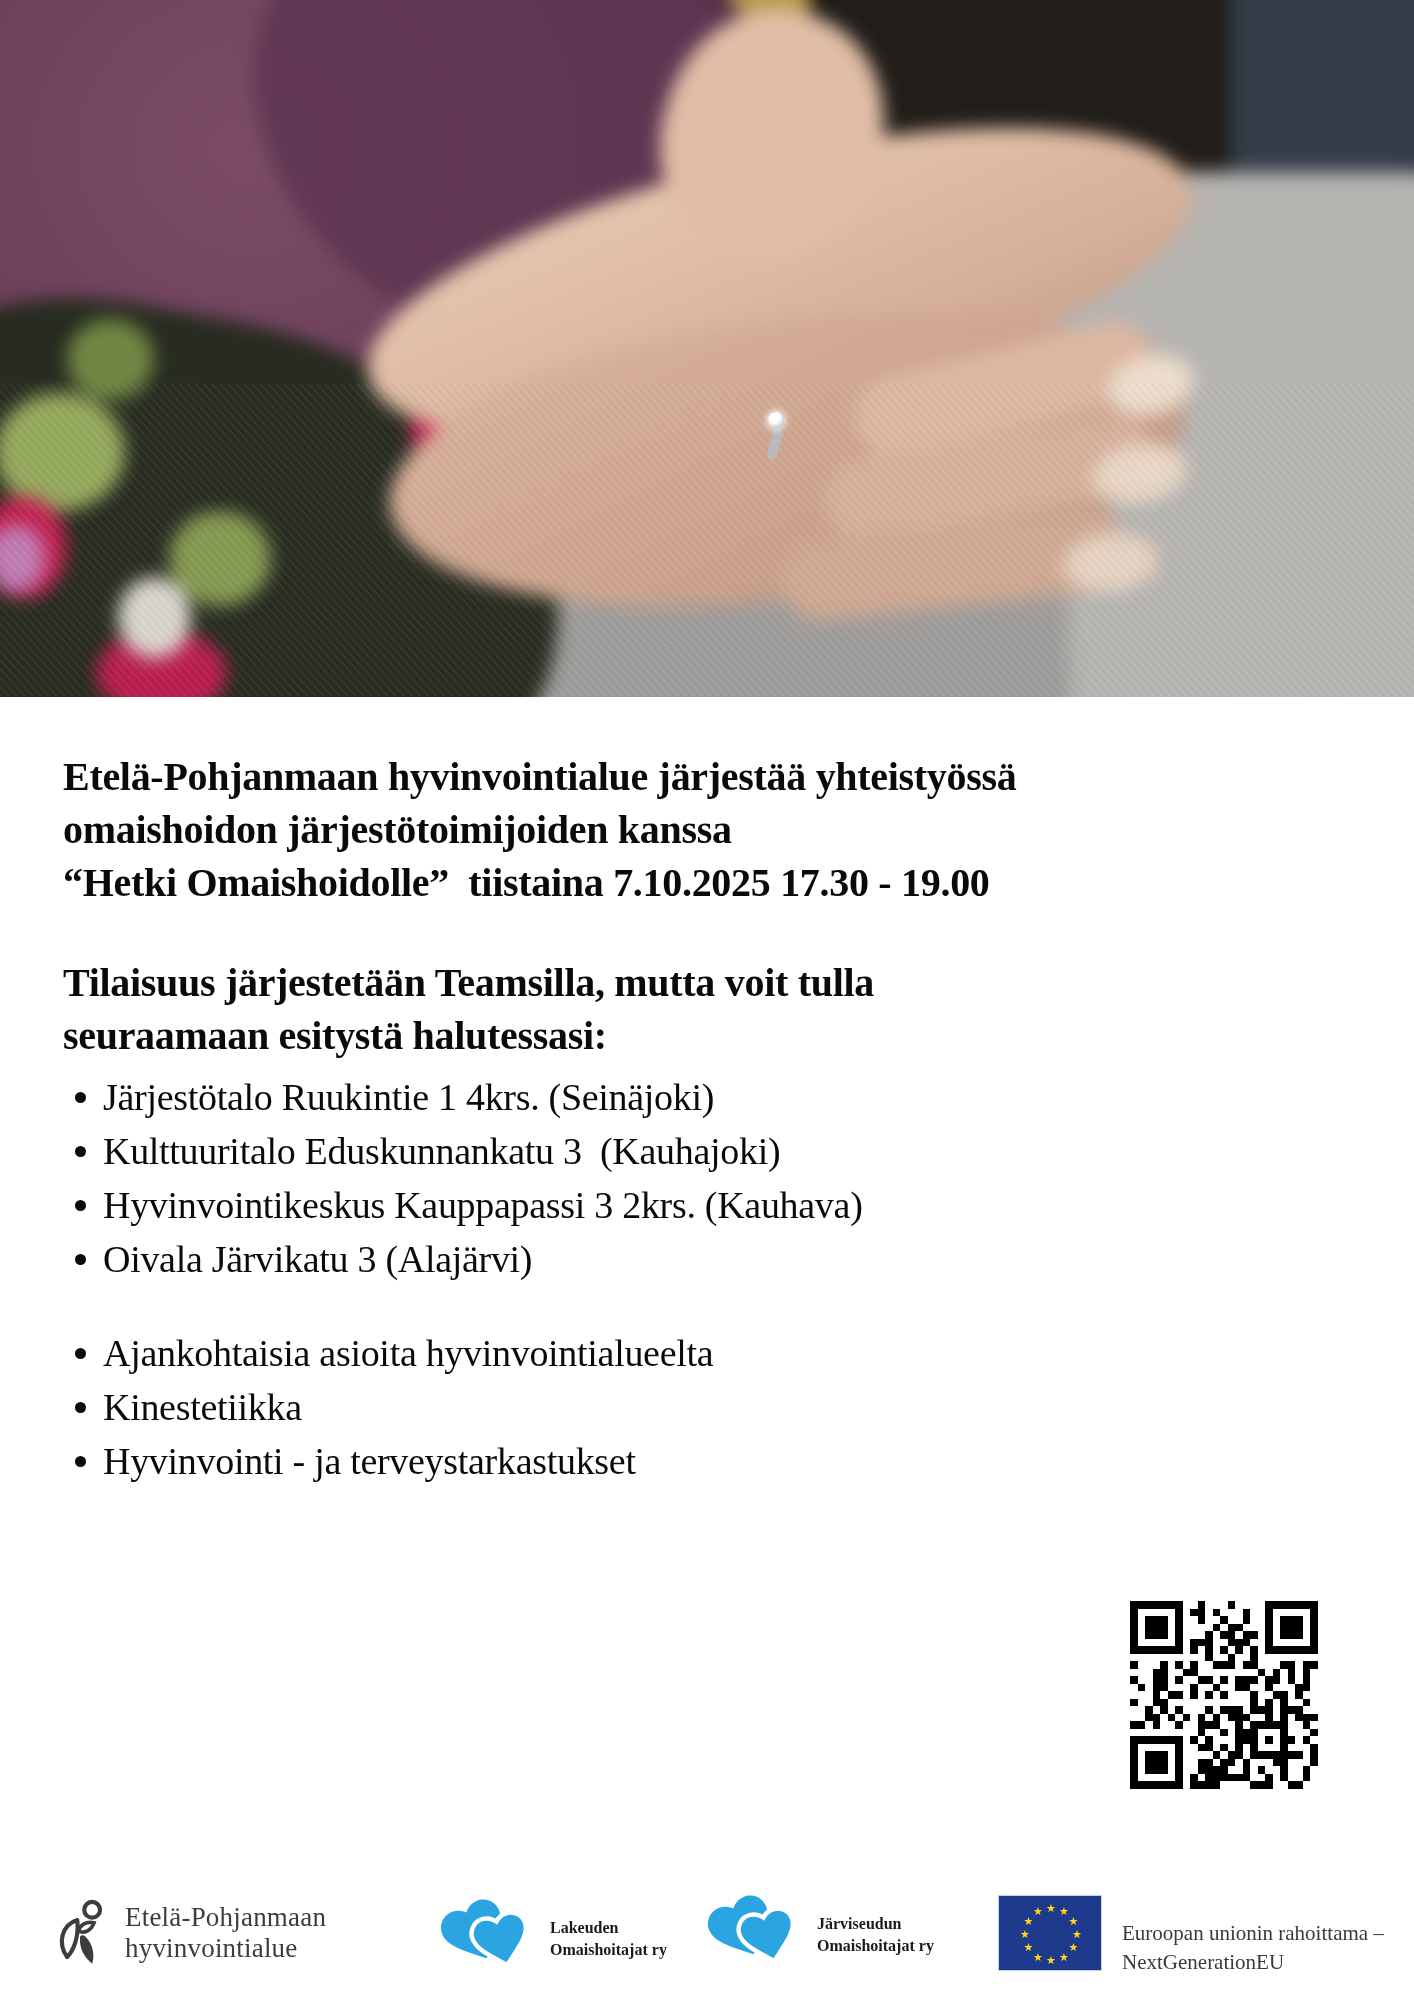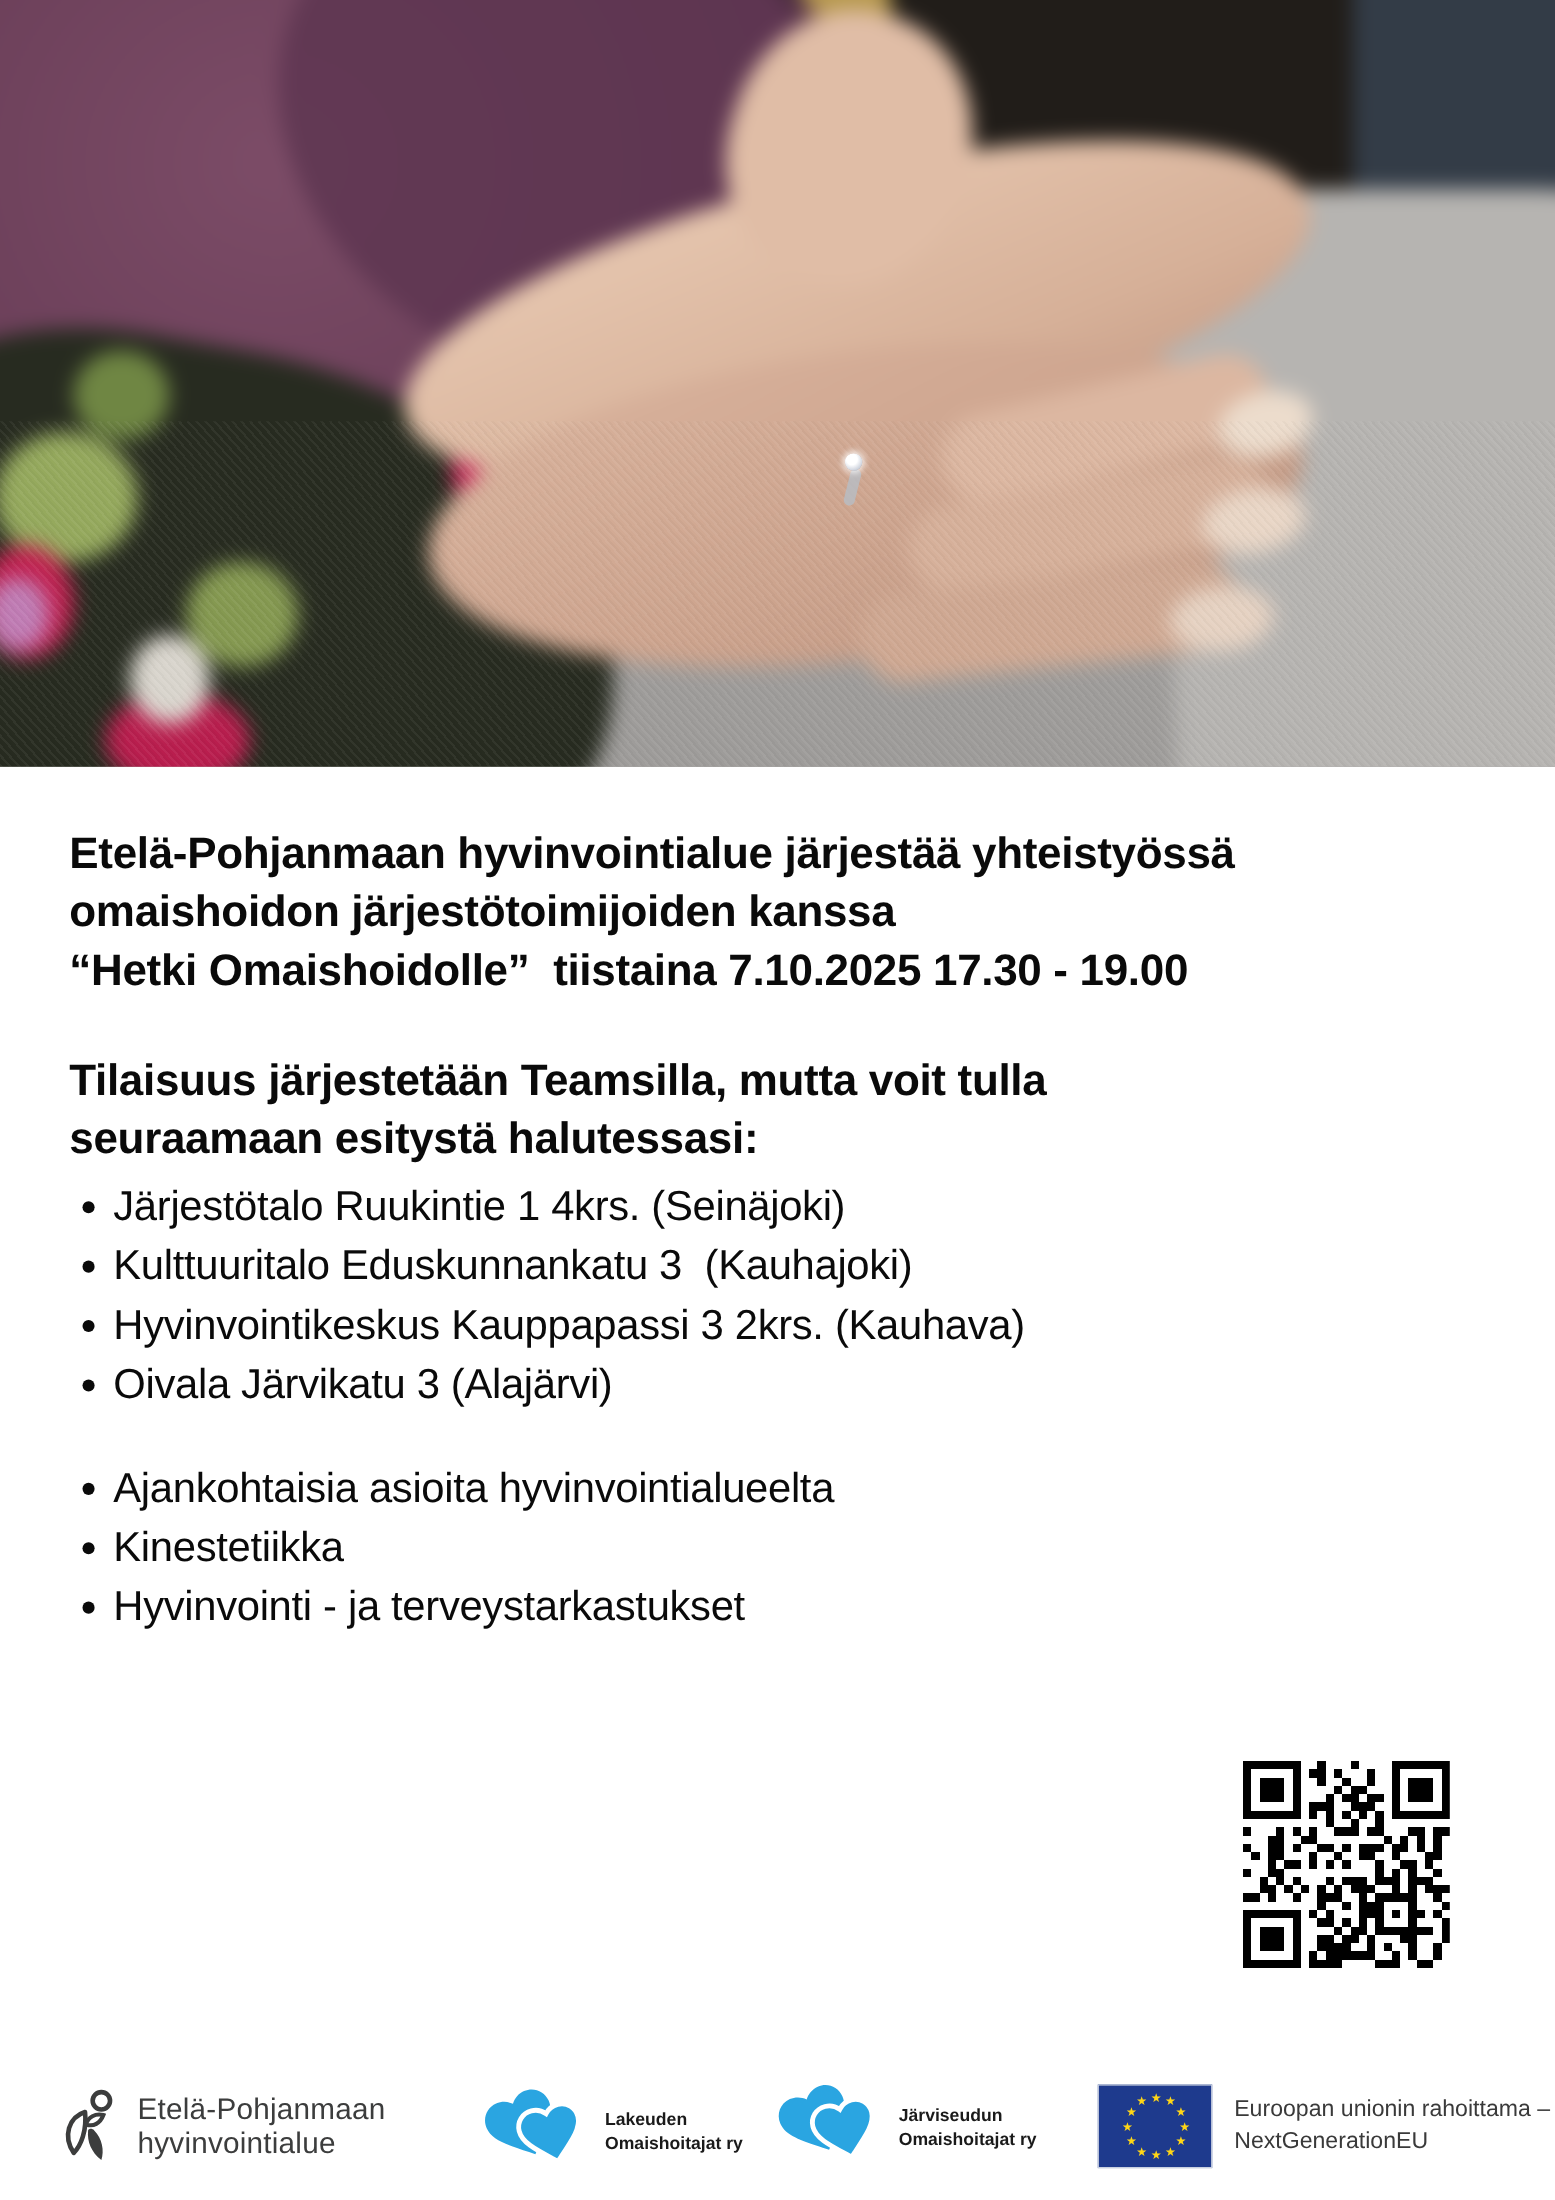--- a/index.html
+++ b/index.html
@@ -1,18 +1,18 @@
 <!DOCTYPE html>
 <html><head>
 <meta charset="utf-8">
 <style>
   * { margin:0; padding:0; box-sizing:border-box; }
   html,body { width:1414px; background:#fff; }
   body { font-family:"Liberation Sans","DejaVu Sans",sans-serif; color:#0a0a0a; }
-  .poster { position:relative; width:1414px; height:2000px; background:#fff; overflow:hidden; }
+  .poster { position:relative; width:1414px; height:2000px; background:#fff; overflow:hidden;font-family:Liberation Serif, serif; }
 
   
   .photo { position:absolute; left:0; top:0; width:1414px; height:697px; overflow:hidden; background:#8f8d8a; }
   .photo-art { position:absolute; inset:-20px; filter:blur(9px); }
   .blob { position:absolute; }
   .bg-dark      { left:46%; top:-12%; width:66%; height:72%; background:#211d19; transform:rotate(-4deg); }
   .bg-navy      { left:86%; top:-8%; width:18%; height:86%; background:#333c47; }
   .bg-tan       { left:52.5%; top:-6%; width:5.5%; height:48%; background:#b7994f; transform:rotate(-7deg); }
   .sweater      { left:-12%; top:-22%; width:68%; height:112%; background:radial-gradient(ellipse at 45% 40%, #7c4c67 0%, #6b3f59 45%, #56304a 100%); border-radius:50%; }
   .sweater2     { left:18%; top:-10%; width:40%; height:60%; background:#5d3550; border-radius:50%; transform:rotate(25deg); opacity:.8; }
@@ -66,21 +66,21 @@
   .eplogo .eptext { margin-left:18px; font-size:27px; line-height:31px; color:#3c3d3d; letter-spacing:.2px; }
   .heartlogo { position:absolute; display:flex; align-items:center; }
   .heartlogo.lakeuden { left:438px; top:6px; }
   .heartlogo.jarviseudun { left:705px; top:2px; }
   .hearts { position:relative; width:100px; height:95px; }
   .hearts svg { position:absolute; }
   .heartlogo .htext { margin-left:12px; font-size:16px; font-weight:700; line-height:22px; color:#1a1a1a; }
   .eulogo { position:absolute; left:998px; top:10px; display:flex; align-items:flex-start; }
   .euflag { position:relative; width:104px; height:76px; background:#1e3a8d; border:1px solid #c8d0e0; }
   .euflag .star { position:absolute; width:10px; height:10px; color:#ffd617; font-size:11px; line-height:10px; text-align:center; }
-  .eulogo .eutext { margin-left:20px; margin-top:8px; font-size:21px; line-height:29px; color:#3a3a3a; }
+  .eulogo .eutext { margin-left:20px; margin-top:24px; font-size:21px; line-height:29px; color:#3a3a3a; }
 </style>
 </head>
 <body>
 
 <div class="poster">
 
   <div class="photo">
     <div class="photo-art">
       <div class="blob bg-dark"></div>
       <div class="blob bg-navy"></div>

